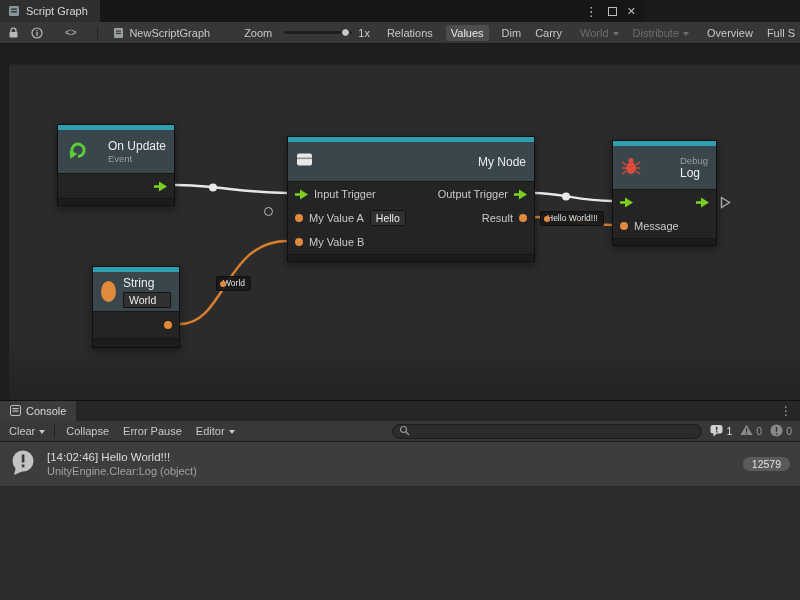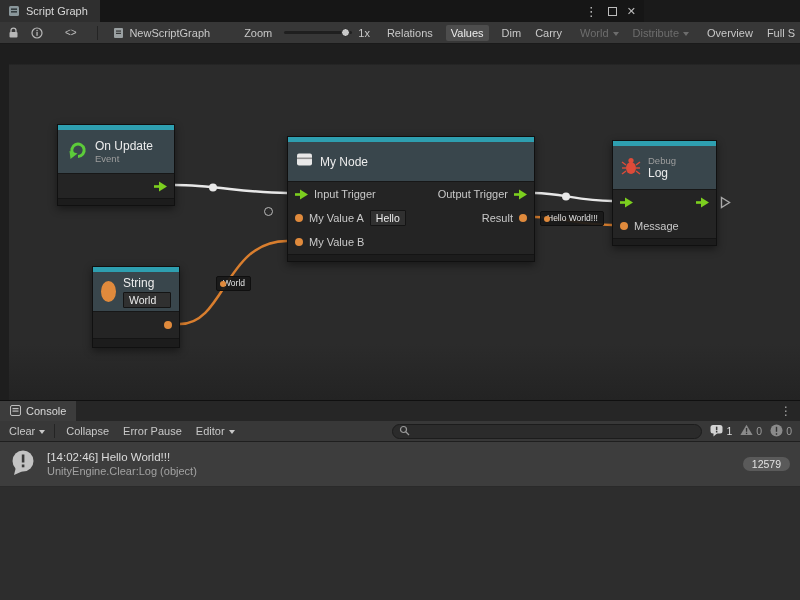--- a/index.html
+++ b/index.html
@@ -25,21 +25,21 @@
   .caret { display:inline-block; width:0; height:0; border-left:3px solid transparent; border-right:3px solid transparent; border-top:4px solid currentColor; margin-left:4px; vertical-align:middle; }
 
   
   .canvas { position:absolute; top:44px; left:0; width:800px; height:356px;
     background:linear-gradient(#1e1e1e 0,#1e1e1e 20px,#2b2b2b 21px,#2b2b2b 300px,#232323 356px); }
   .left-strip { position:absolute; top:0; left:0; width:9px; height:356px; background:#1e1e1e; }
   .wires { position:absolute; top:0; left:0; width:800px; height:356px; z-index:2; pointer-events:none; }
 
   .node { position:absolute; border:1px solid #101010; background:#242424; box-shadow:0 3px 8px rgba(0,0,0,.45); z-index:3; }
   .strip { height:5px; background:#2E9FB0; }
-  .nhead { background:#39464c; display:flex; align-items:center; gap:7px; padding:0 8px; border-bottom:1px solid #171717; }
+  .nhead { background:#39464c; display:flex; align-items:center; gap:7px; padding:0 8px; border-bottom:1px solid #171717;justify-content:space-between; }
   .ntitle { font-size:12px; color:#ececec; }
   .nsub { font-size:9.5px; color:#9d9d9d; }
   .nfoot { background:#1c1c1c; border-top:1px solid #141414; }
   .prow { display:flex; align-items:center; gap:6px; height:24px; padding:0 7px; font-size:11px; color:#c9c9c9; }
   .dot { width:8px; height:8px; border-radius:50%; background:#E08A3C; flex:0 0 auto; }
   .right { margin-left:auto; display:flex; align-items:center; gap:6px; }
   .field { background:#303030; border:1px solid #141414; border-radius:1px; color:#ececec; font-size:10.5px; padding:1px 5px; line-height:12px; }
   .wire-label { position:absolute; z-index:4; background:rgba(25,25,25,.92); border:1px solid #0f0f0f; border-radius:2px; color:#e2e2e2; font-size:8.5px; line-height:11px; padding:1px 5px 1px 6px; }
   .wire-label .dot { position:absolute; left:3px; top:3.5px; width:6px; height:6px; }
   .hollow-circle { position:absolute; width:9px; height:9px; border:1.6px solid #b9b9b9; border-radius:50%; z-index:4; }

